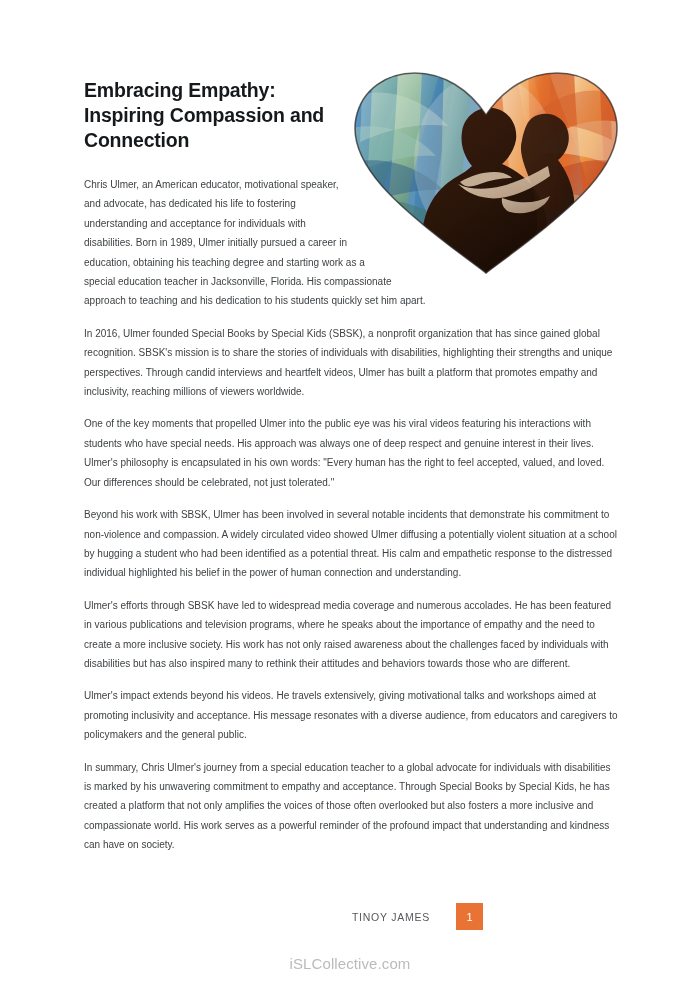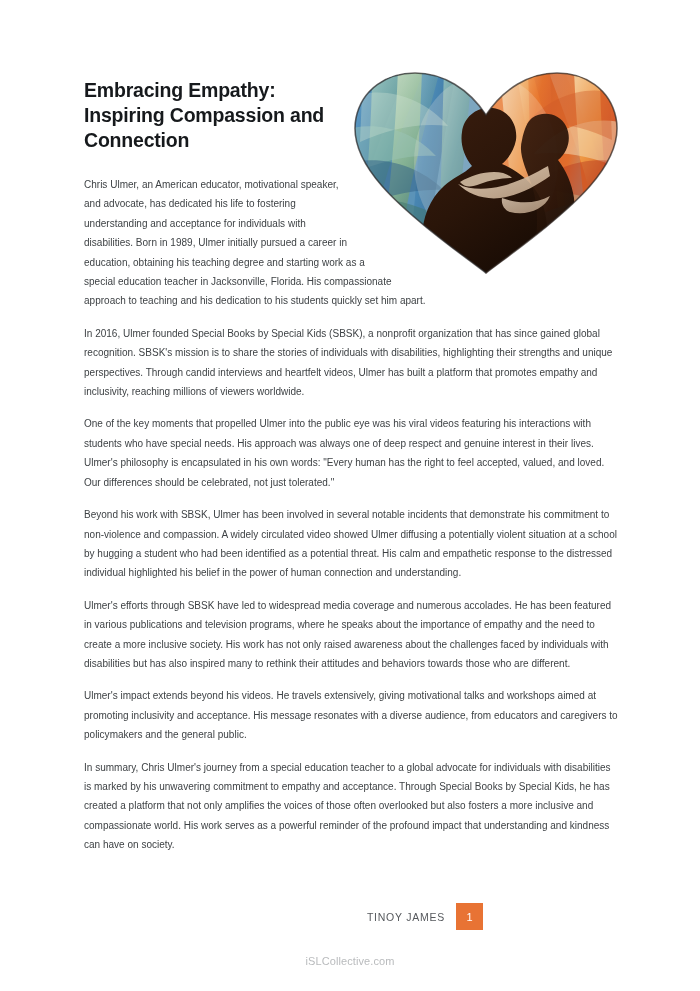--- a/index.html
+++ b/index.html
@@ -74,21 +74,21 @@
   }
   .para:last-of-type { margin-bottom: 0; }
 
   
   .footer {
     position: absolute;
     right: 82px;
     top: 903px;
     display: flex;
     align-items: center;
-    gap: 11px;
+    gap: 26px;
   }
   .footer-author {
     font-size: 10.5px;
     letter-spacing: 0.75px;
     color: #55585c;
     font-weight: normal;
     white-space: nowrap;
   }
   .page-badge {
     width: 27px;
@@ -101,21 +101,21 @@
     justify-content: center;
     font-weight: normal;
   }
 
   .watermark {
     position: absolute;
     left: 0;
     top: 955px;
     width: 700px;
     text-align: center;
-    font-size: 11px;
+    font-size: 15px;
     color: #b9bbbd;
     letter-spacing: 0.1px;
   }
 </style>
 </head>
 <body>
 
 <div class="page">
 
   <div class="content">

